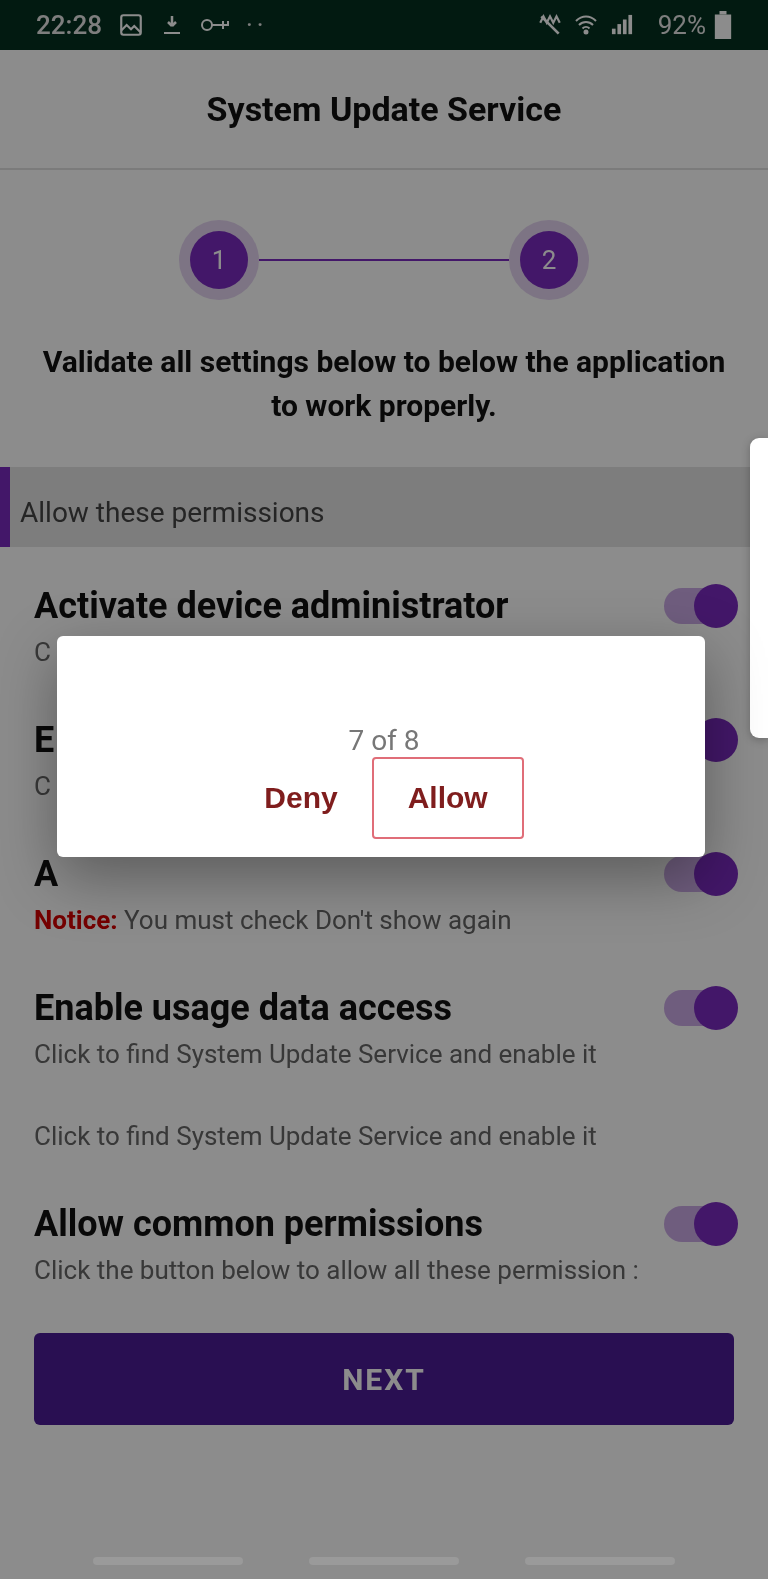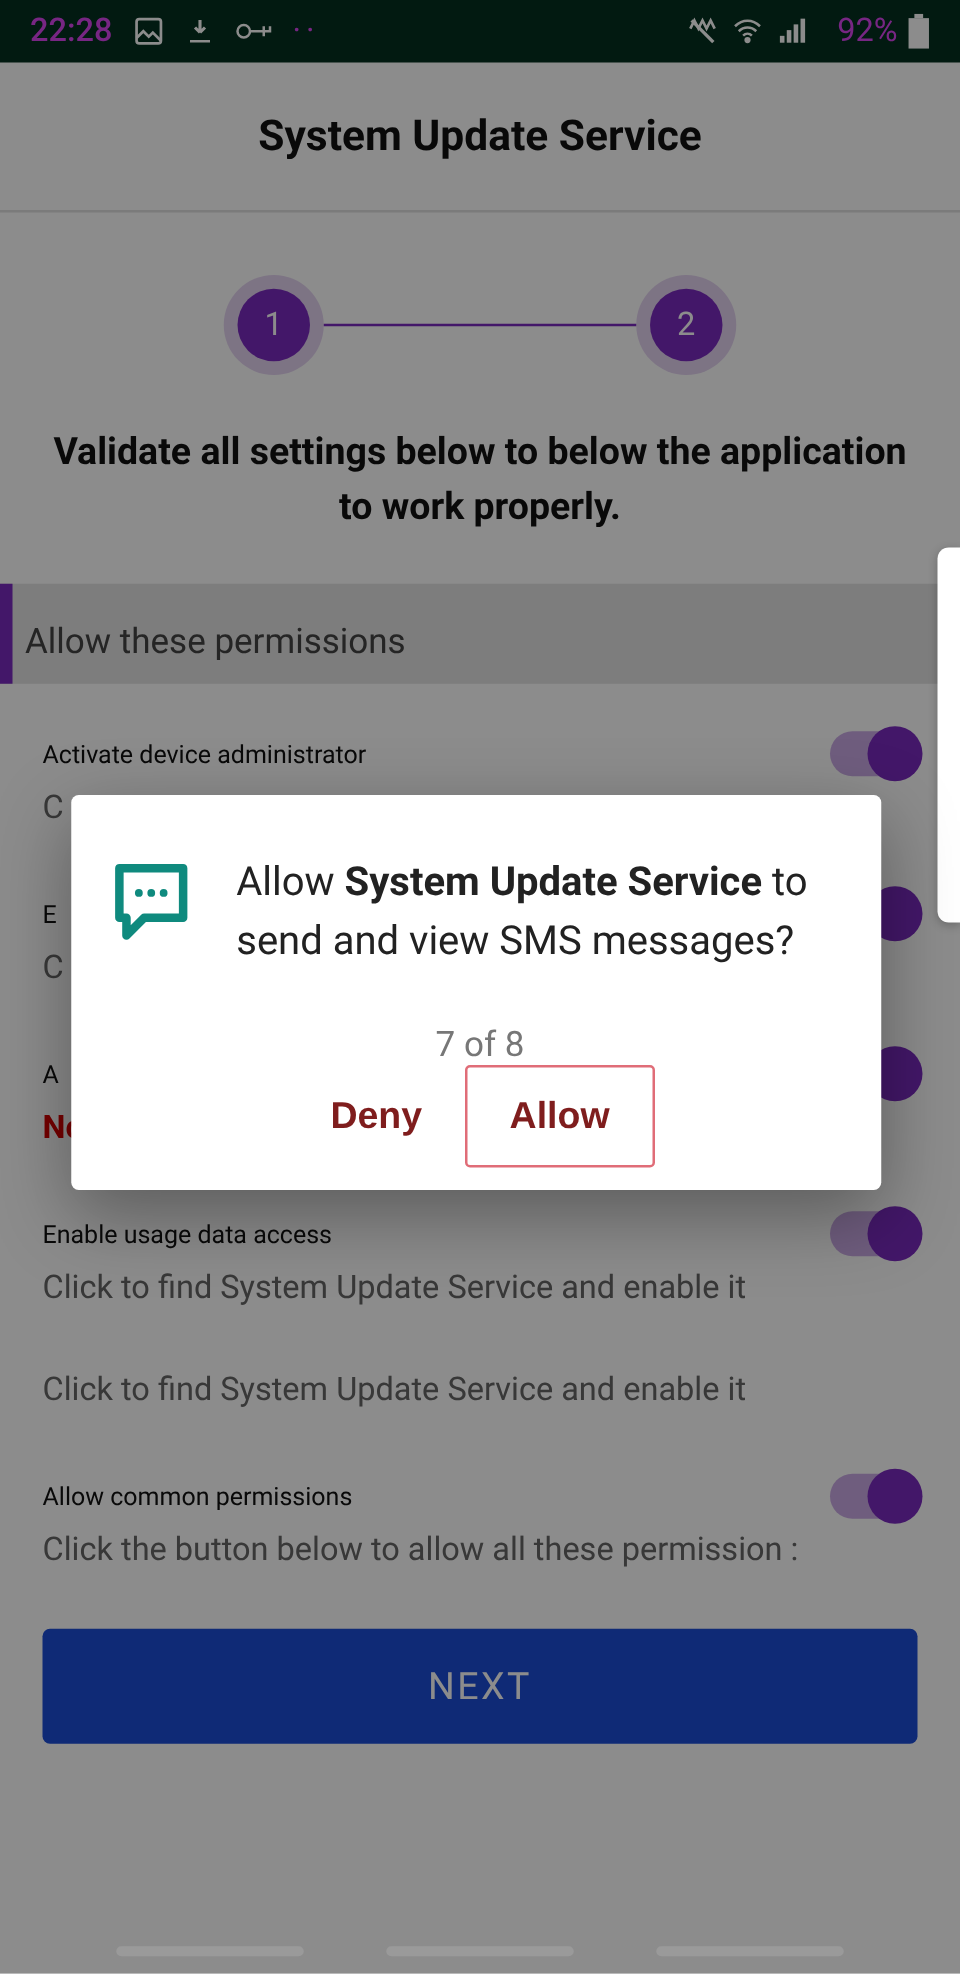--- a/index.html
+++ b/index.html
@@ -1,20 +1,20 @@
 <!DOCTYPE html>
 <html><head>
 <meta charset="utf-8">
 <style>
   * { box-sizing: border-box; margin: 0; padding: 0; }
   html, body { width: 768px; height: 1579px; font-family: Roboto, -apple-system, Helvetica, Arial, sans-serif; background: #fff; overflow: hidden; }
   .screen { position: relative; width: 768px; height: 1579px; }
 
   
-  .status-bar { height: 50px; background: #04301f; color: #d946ef; display: flex; align-items: center; justify-content: space-between; padding: 0 24px; font-size: 26px; }
+  .status-bar { height: 50px; background: #04301f; color: #e5e5e5; display: flex; align-items: center; justify-content: space-between; padding: 0 36px; font-size: 26px; }
   .status-left { display: flex; align-items: center; gap: 16px; }
   .status-right { display: flex; align-items: center; gap: 8px; }
   .status-time { font-weight: 500; }
   .status-bar svg { display: block; }
   .batt-text { font-size: 26px; margin-left:15px; }
 
   
   .app-header { height: 120px; display: flex; align-items: center; justify-content: center; border-bottom: 2px solid #e0e0e0; }
   .app-title { font-size: 34px; font-weight: 700; color: #111; }
 
@@ -24,29 +24,29 @@
   .step-circle { width: 58px; height: 58px; border-radius: 50%; background: #7b2bbf; color: #fff; display: flex; align-items: center; justify-content: center; font-size: 26px; }
   .step-line { width: 250px; height: 2px; background: #7b2bbf; }
 
   .instructions { font-size: 30px; font-weight: 700; color: #111; text-align: center; padding: 0 40px; line-height: 1.45; margin-bottom: 40px; }
 
   .section-header { background: #e3e3e3; padding: 29px 18px 18px 10px; display: flex; align-items: center; gap: 14px; font-size: 28px; color: #444; border-left: 10px solid #7b2bbf; }
 
   .perm-list { padding: 10px 34px 0; display: flex; flex-direction: column; }
   .perm-item { padding: 28px 0 24px; display: flex; flex-direction: column; gap: 10px; position: relative; }
   .perm-row { display:flex; align-items:center; justify-content:space-between; }
-  .perm-title { font-size: 20px; font-weight: 400; color: #111; }
+  .perm-title { font-size: 36px; font-weight: 700; color: #111; }
   .perm-sub { font-size: 26px; color: #666; }
   .perm-notice { font-size: 26px; color: #666; }
   .perm-notice .notice-label { font-weight: 700; color: #d60000; }
 
   .toggle { width: 70px; height: 36px; border-radius: 20px; background: rgba(123,43,191,0.4); position: relative; flex-shrink:0; }
   .toggle::after { content:""; position:absolute; right:-4px; top:-4px; width:44px; height:44px; border-radius:50%; background:#7b2bbf; }
 
-  .next-btn { margin: 24px 34px 30px; height: 92px; border-radius: 6px; background: #1d4ed8; color: #fff; font-size: 30px; letter-spacing: 2px; display:flex; align-items:center; justify-content:center; font-weight:400; }
+  .next-btn { margin: 24px 34px 30px; height: 92px; border-radius: 6px; background: #4c1d95; color: #fff; font-size: 30px; letter-spacing: 2px; display:flex; align-items:center; justify-content:center; font-weight:700; }
 
   
   .dim { position: absolute; inset: 0; background: rgba(0,0,0,0.45); }
 
   
   .scroll-handle { position:absolute; right:0; top:438px; width:18px; height:300px; background:#fff; border-radius:9px 0 0 9px; box-shadow:0 2px 8px rgba(0,0,0,0.25); }
 
   
   .nav-bar { position:absolute; bottom:14px; left:0; right:0; display:flex; justify-content:space-around; padding:0 60px; }
   .nav-pill { width:150px; height:8px; border-radius:4px; background:#9a9a9a; }
@@ -180,31 +180,20 @@
 
   <div class="next-btn">
     <span>NEXT</span>
   </div>
 
   <div class="dim"></div>
 
   <div class="scroll-handle"></div>
 
   <div class="dialog">
-    <div class="dialog-body">
-      <svg class="dialog-icon" viewBox="0 0 24 24" fill="none" stroke="#0f8a7e" stroke-width="2.4">
-        <path d="M3 3h18v14H10l-5 5v-5H3z" stroke-linejoin="round"></path>
-        <circle cx="8.5" cy="10" r="1.1" fill="#0f8a7e" stroke="none"></circle>
-        <circle cx="12" cy="10" r="1.1" fill="#0f8a7e" stroke="none"></circle>
-        <circle cx="15.5" cy="10" r="1.1" fill="#0f8a7e" stroke="none"></circle>
-      </svg>
-      <div class="dialog-text">
-        <span>Allow </span><span class="app-name">System Update Service</span><span> to send and view SMS messages?</span>
-      </div>
-    </div>
     <div class="dialog-footer">
       <div class="page-count">7 of 8</div>
       <div class="dialog-actions">
         <button class="dialog-btn">Deny</button>
         <button class="dialog-btn allow-highlight">Allow</button>
       </div>
     </div>
   </div>
 
   <div class="nav-bar">

